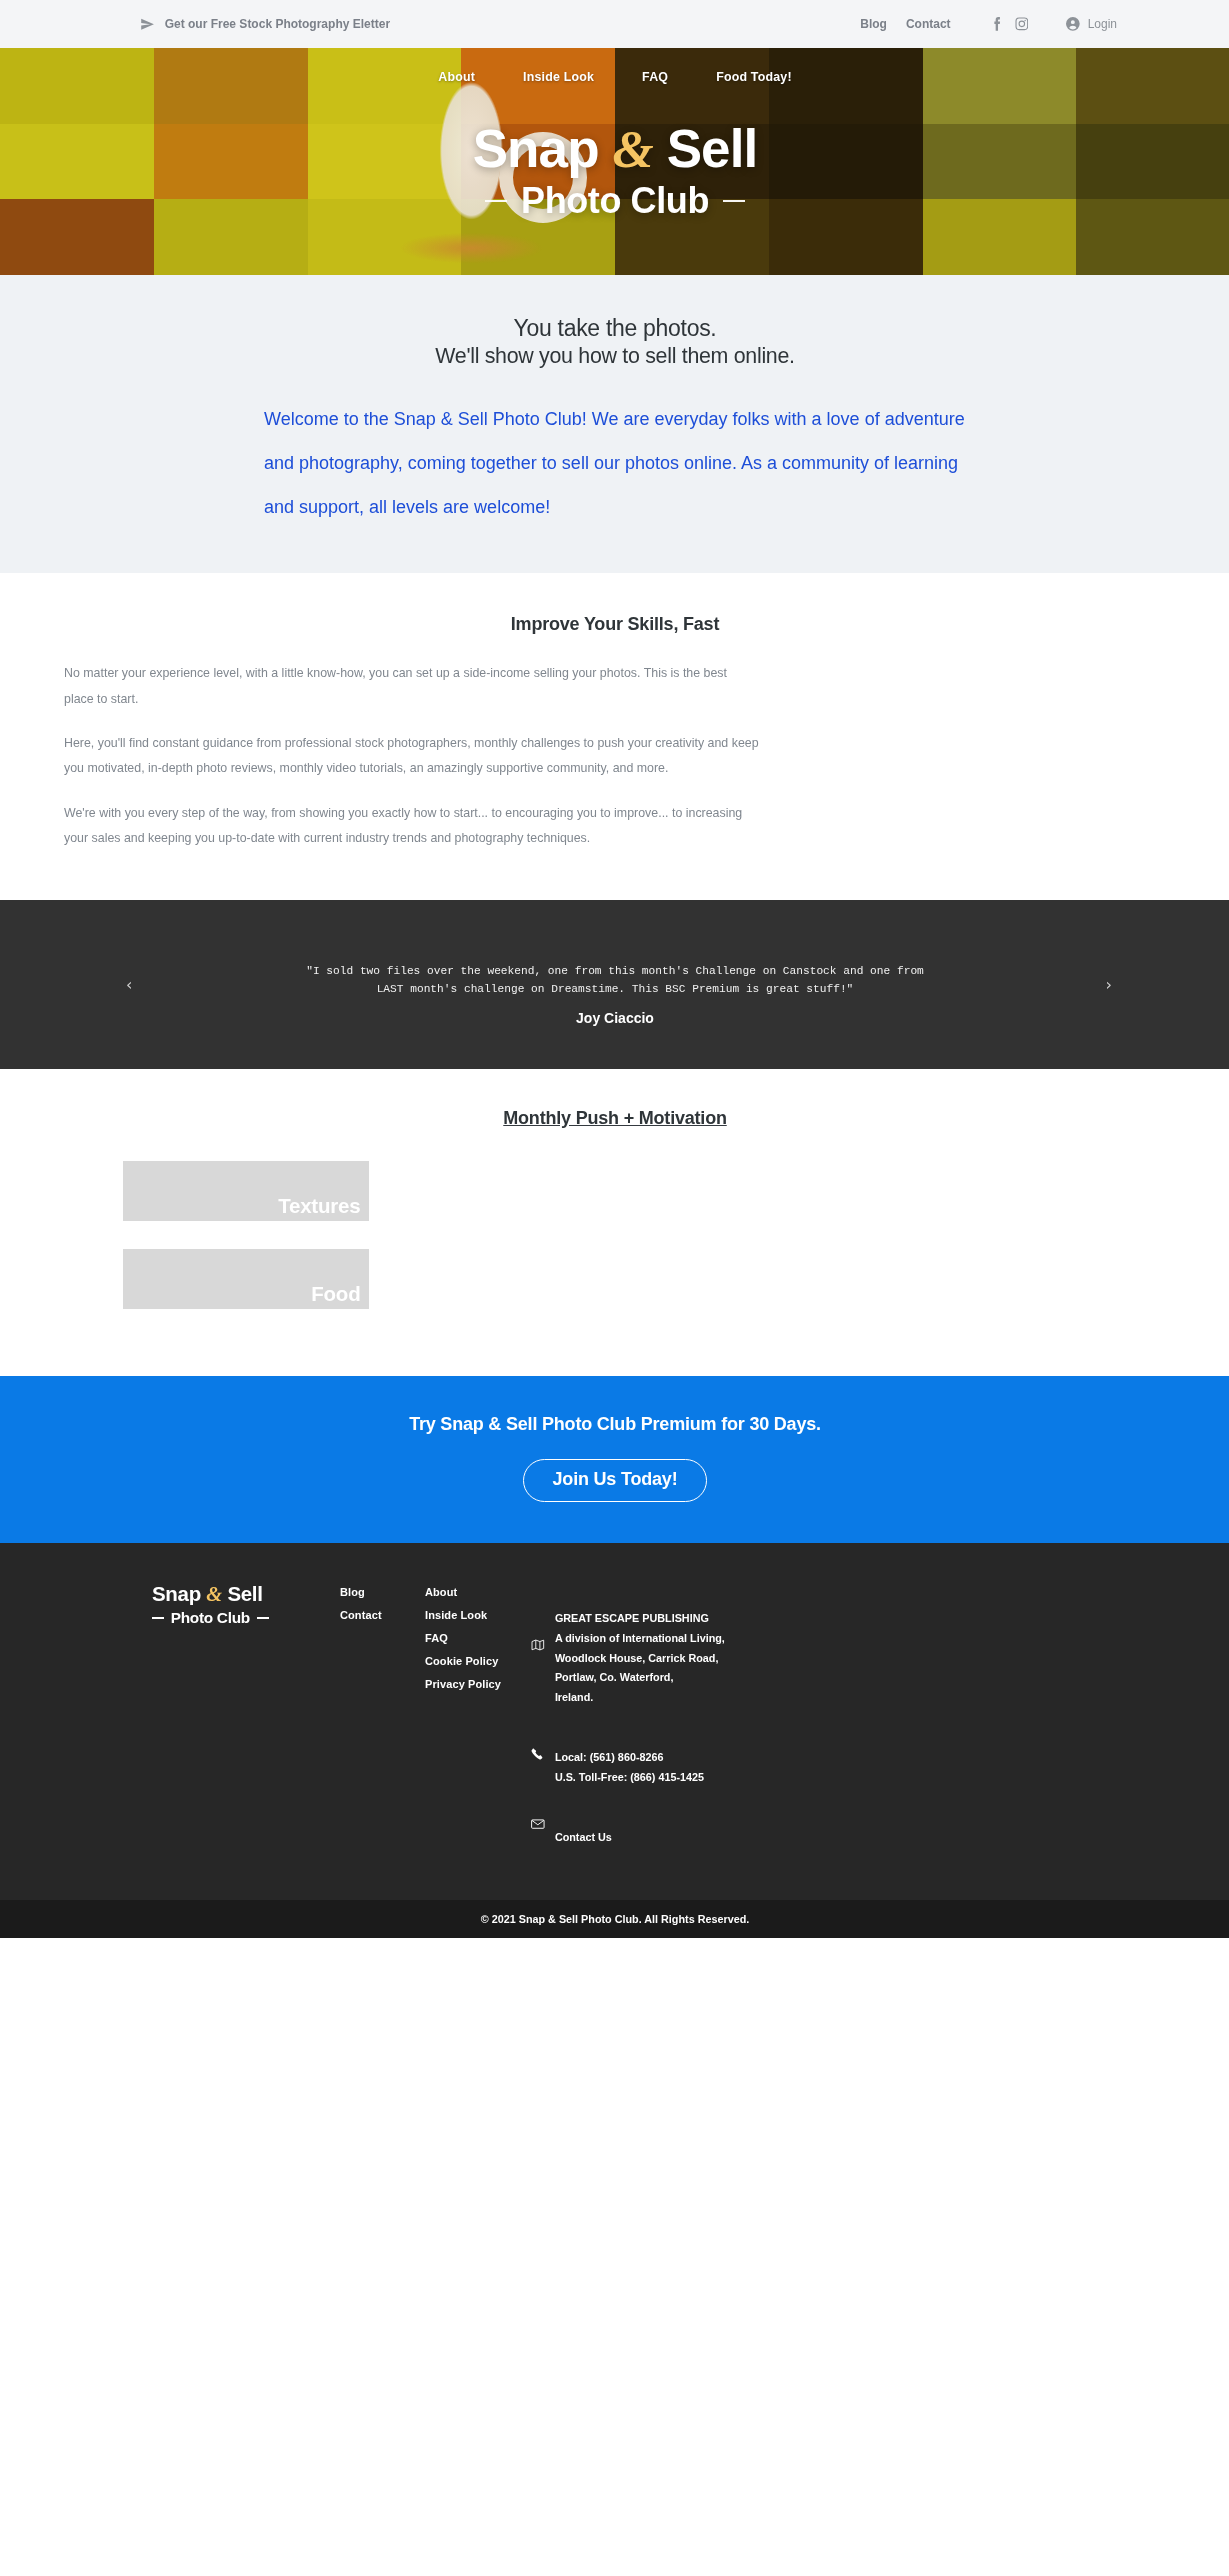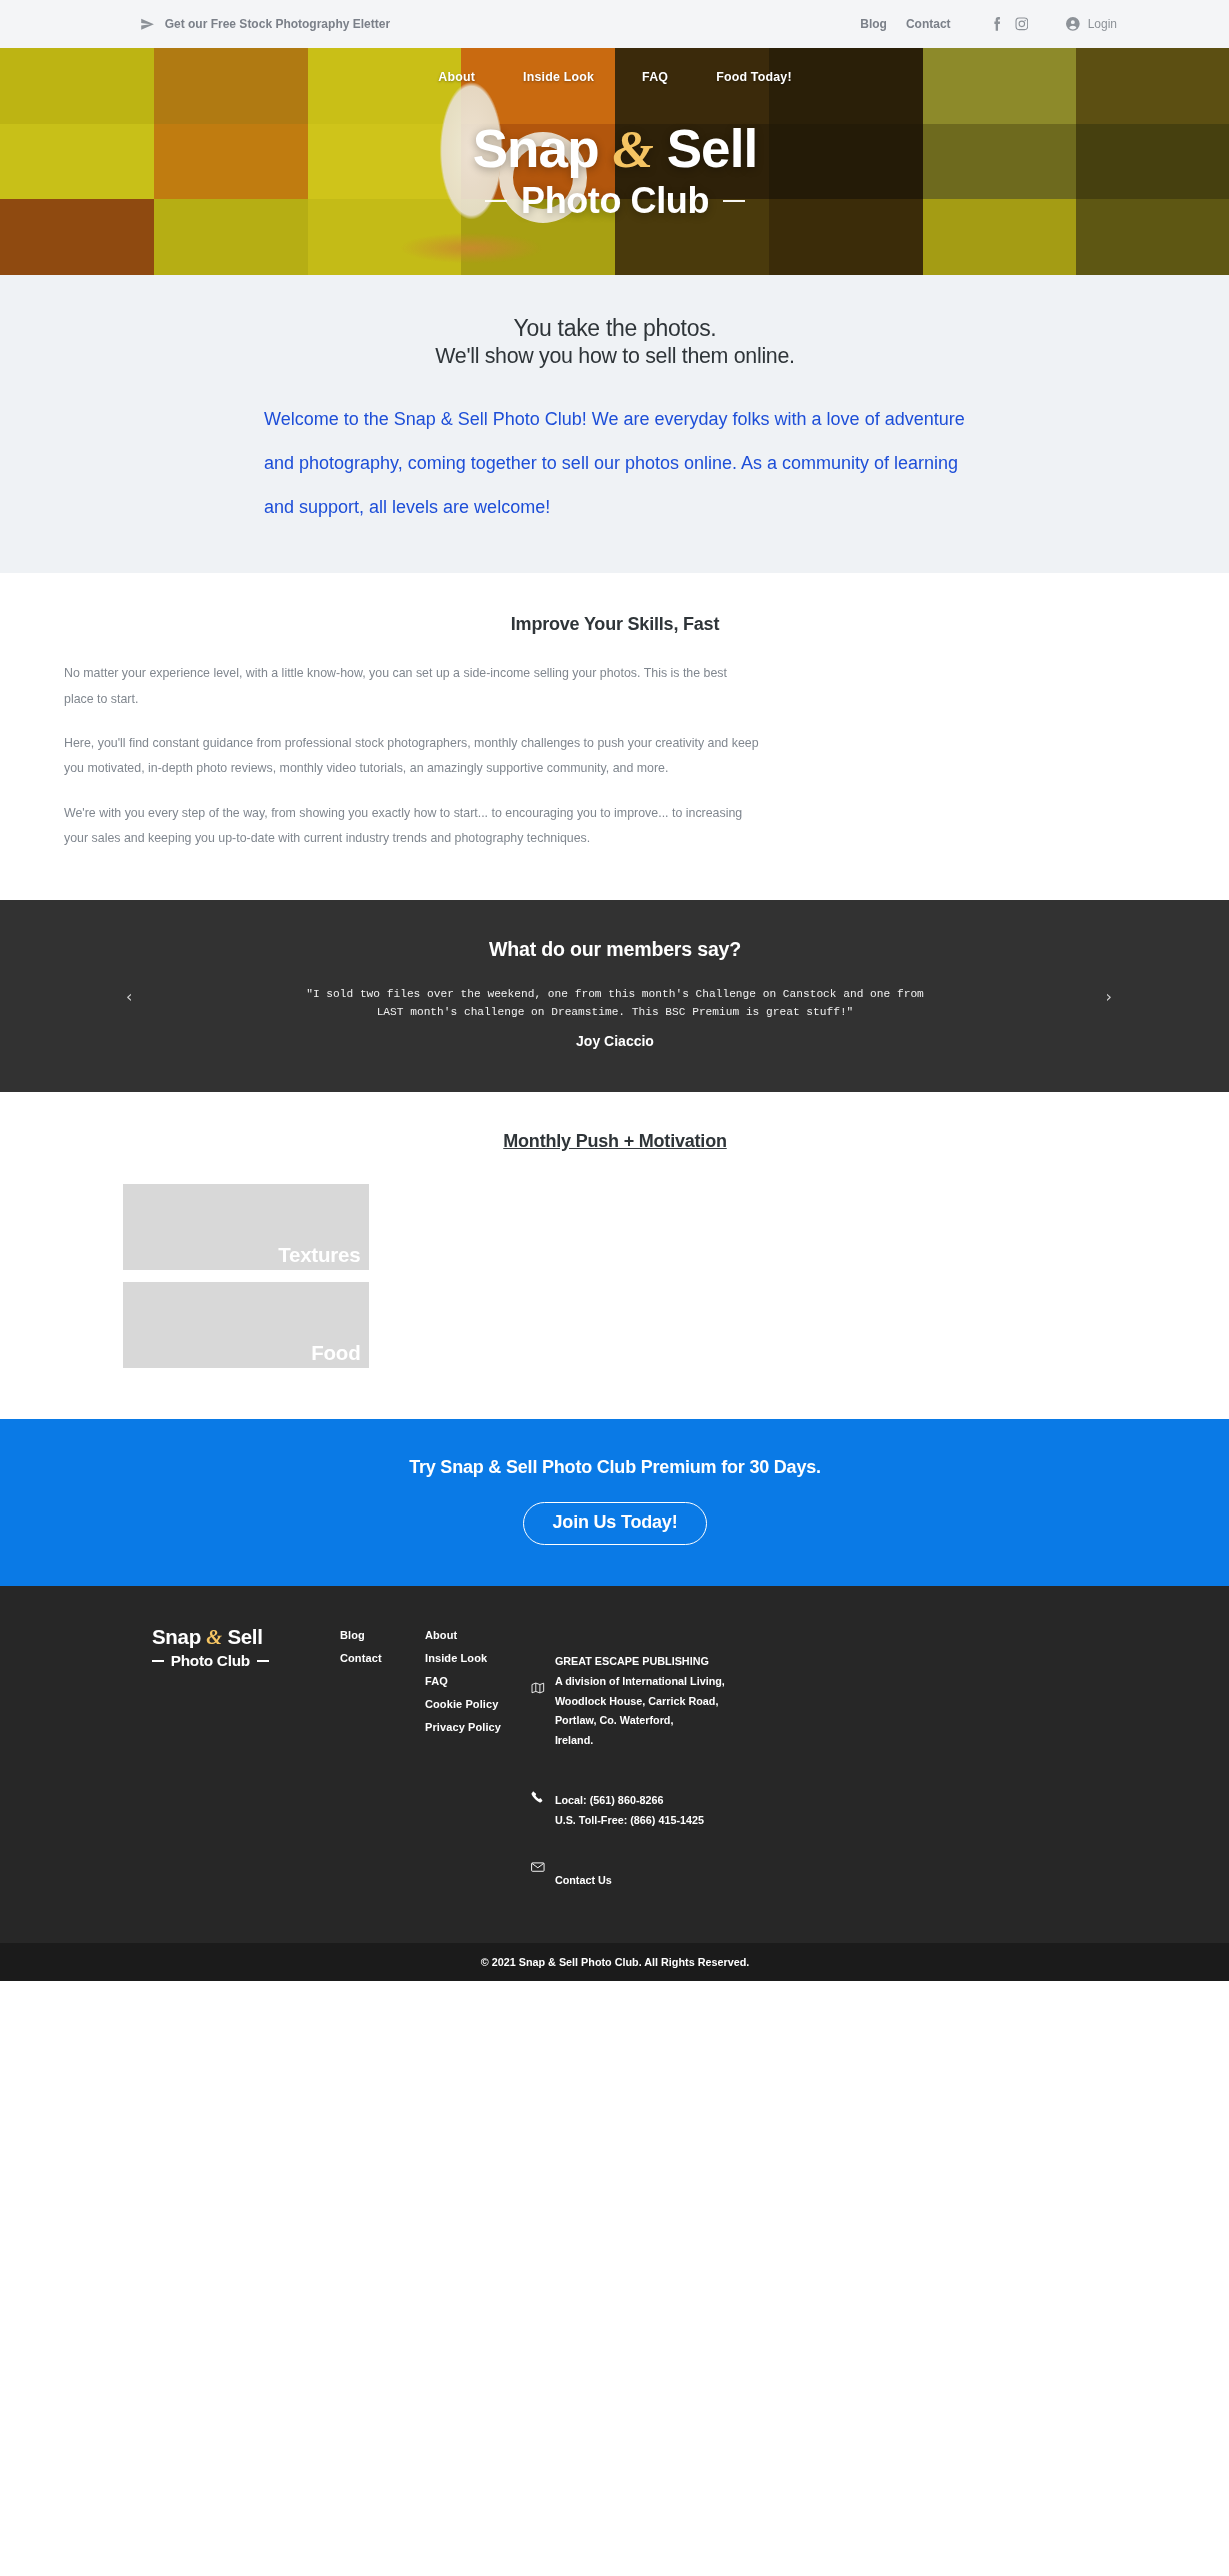--- a/index.html
+++ b/index.html
@@ -177,23 +177,23 @@
     text-align:center; font-size: 18px; font-weight: 700;
     color: #2f3539; letter-spacing: -0.2px;
   }
   .monthly .body { margin: 24px 0 0; padding-left: 128px; }
   .monthly p {
     font-size: 12.4px; line-height: 2.05; color: #80878f;
     max-width: 683px;
   }
   .cards { padding-left: 123px; margin-top: 32px; padding-bottom: 39px; }
   .card {
-    width: 246px; height: 86px;
+    width: 246px; height: 60px;
     background: #d8d8d8;
-    margin-bottom: 12px;
+    margin-bottom: 28px;
     position: relative;
   }
   .card span {
     position: absolute; right: 8.5px; bottom: 3.4px;
     color: #fff; font-size: 20.5px; font-weight: 600;
     letter-spacing: -0.2px;
   }
 
   
   .cta {
@@ -364,21 +364,20 @@
   <section class="skills">
     <h3>Improve Your Skills, Fast</h3>
     <div class="body">
       <p>No matter your experience level, with a little know-how, you can set up a side-income selling your photos. This is the best place to start.</p>
       <p>Here, you'll find constant guidance from professional stock photographers, monthly challenges to push your creativity and keep you motivated, in-depth photo reviews, monthly video tutorials, an amazingly supportive community, and more.</p>
       <p>We're with you every step of the way, from showing you exactly how to start... to encouraging you to improve... to increasing your sales and keeping you up-to-date with current industry trends and photography techniques.</p>
     </div>
   </section>
 
   <section class="testi">
-    <h3>What do our members say?</h3>
     <div class="testi-body">
       <div class="testi-quote">"I sold two files over the weekend, one from this month's Challenge on Canstock and one from LAST month's challenge on Dreamstime. This BSC Premium is great stuff!"</div>
       <div class="testi-author">Joy Ciaccio</div>
     </div>
     <button class="arrow left">‹</button>
     <button class="arrow right">›</button>
   </section>
 
   <section class="monthly">
     <h3>Monthly Push + Motivation</h3>

